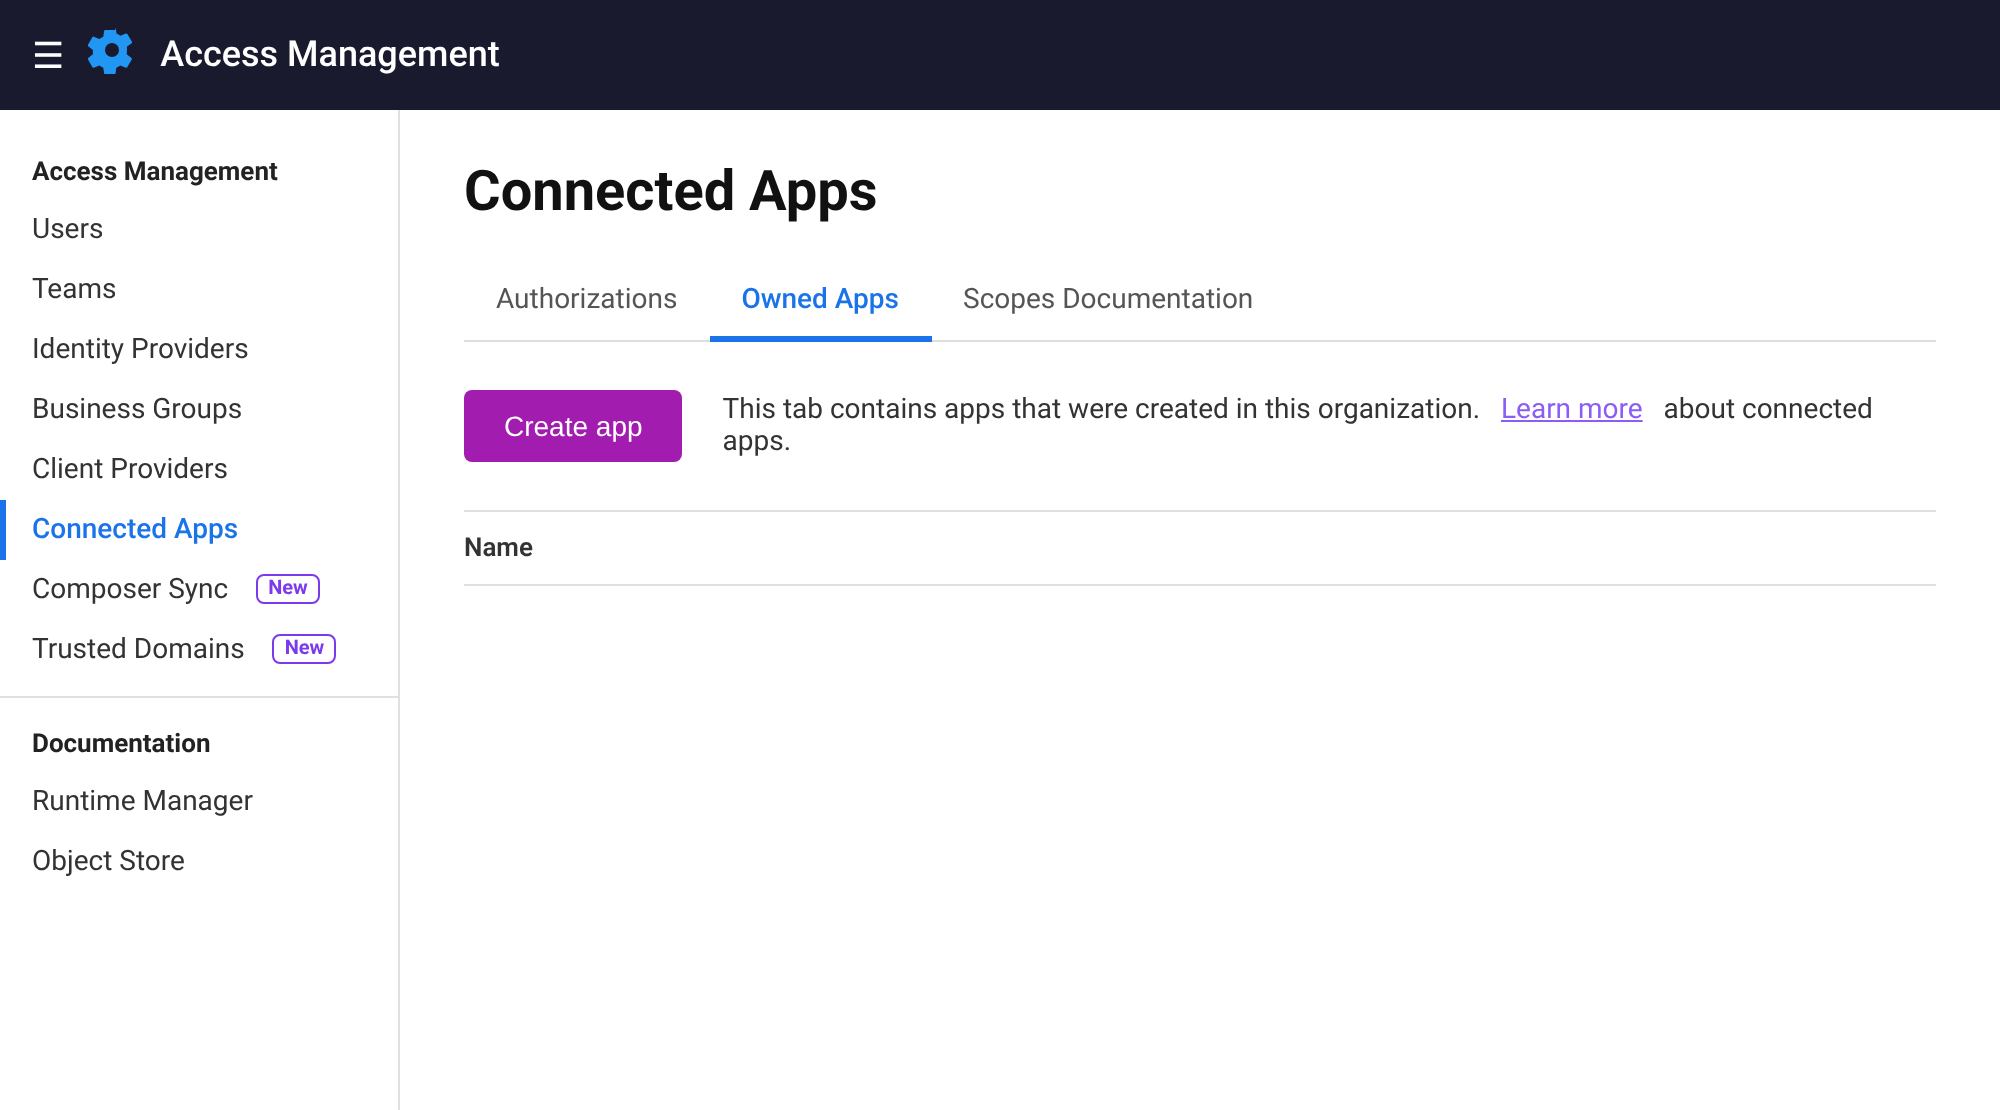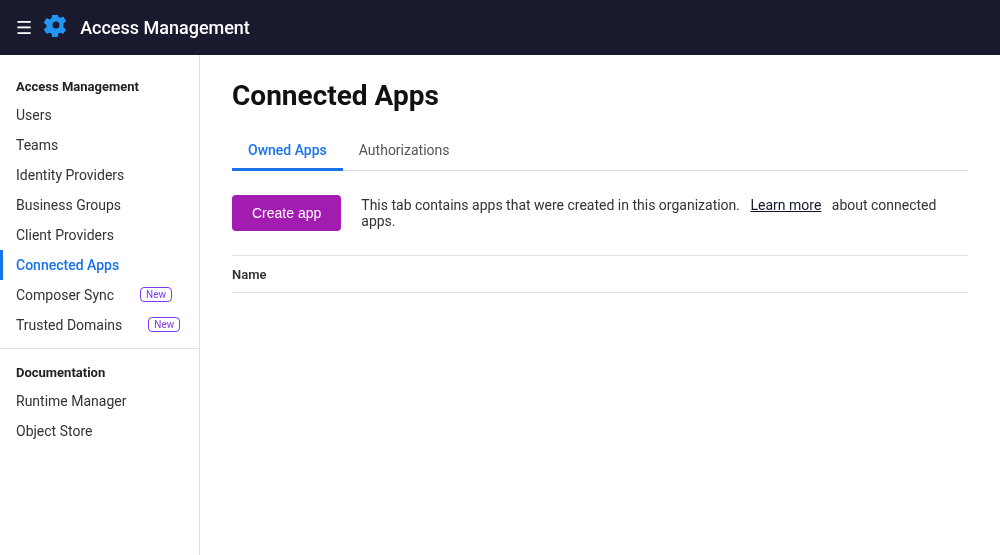--- a/index.html
+++ b/index.html
@@ -73,24 +73,24 @@
       color: #1a73e8;
       border-left: 3px solid #1a73e8;
       padding-left: 13px;
       font-weight: 500;
     }
     .badge-new {
       background: #fff;
       border: 1px solid #7c3aed;
       color: #7c3aed;
       font-size: 10px;
-      font-weight: 400;
+      font-weight: 700;
       padding: 1px 5px;
       border-radius: 4px;
-      margin-left: 20px;
+      margin-left: 8px;
     }
     .sidebar-divider {
       height: 1px;
       background: #e0e0e0;
       margin: 8px 0;
     }
     
     .main {
       flex: 1;
       background: #fff;
@@ -135,21 +135,21 @@
       color: #fff;
       border: none;
       border-radius: 4px;
       padding: 10px 20px;
       font-size: 14px;
       font-weight: 500;
       cursor: pointer;
       white-space: nowrap;
     }
     .learn-more-link {
-      color: #0f172a;
+      color: #8b5cf6;
       text-decoration: underline;
       cursor: pointer;
     }
     
     .table-header {
       border-top: 1px solid #e0e0e0;
       border-bottom: 1px solid #e0e0e0;
       padding: 10px 0;
     }
     .table-header-cell {
@@ -211,22 +211,23 @@
     </div>
     <div class="sidebar-item">
       <span>Object Store</span>
     </div>
   </aside>
 
   <main class="main">
     <h1 class="page-title">Connected Apps</h1>
 
     <div class="tabs">
+      <div class="tab">Authorizations</div>
       <div class="tab active">Owned Apps</div>
-      <div class="tab">Authorizations</div>
+      <div class="tab">Scopes Documentation</div>
     </div>
 
     <div class="content-banner">
       <button class="create-app-btn">Create app</button>
       <span>
         <span>This tab contains apps that were created in this organization.</span>
         <span>&nbsp;</span>
         <a class="learn-more-link">Learn more</a>
         <span>&nbsp;</span>
         <span>about connected apps.</span>

